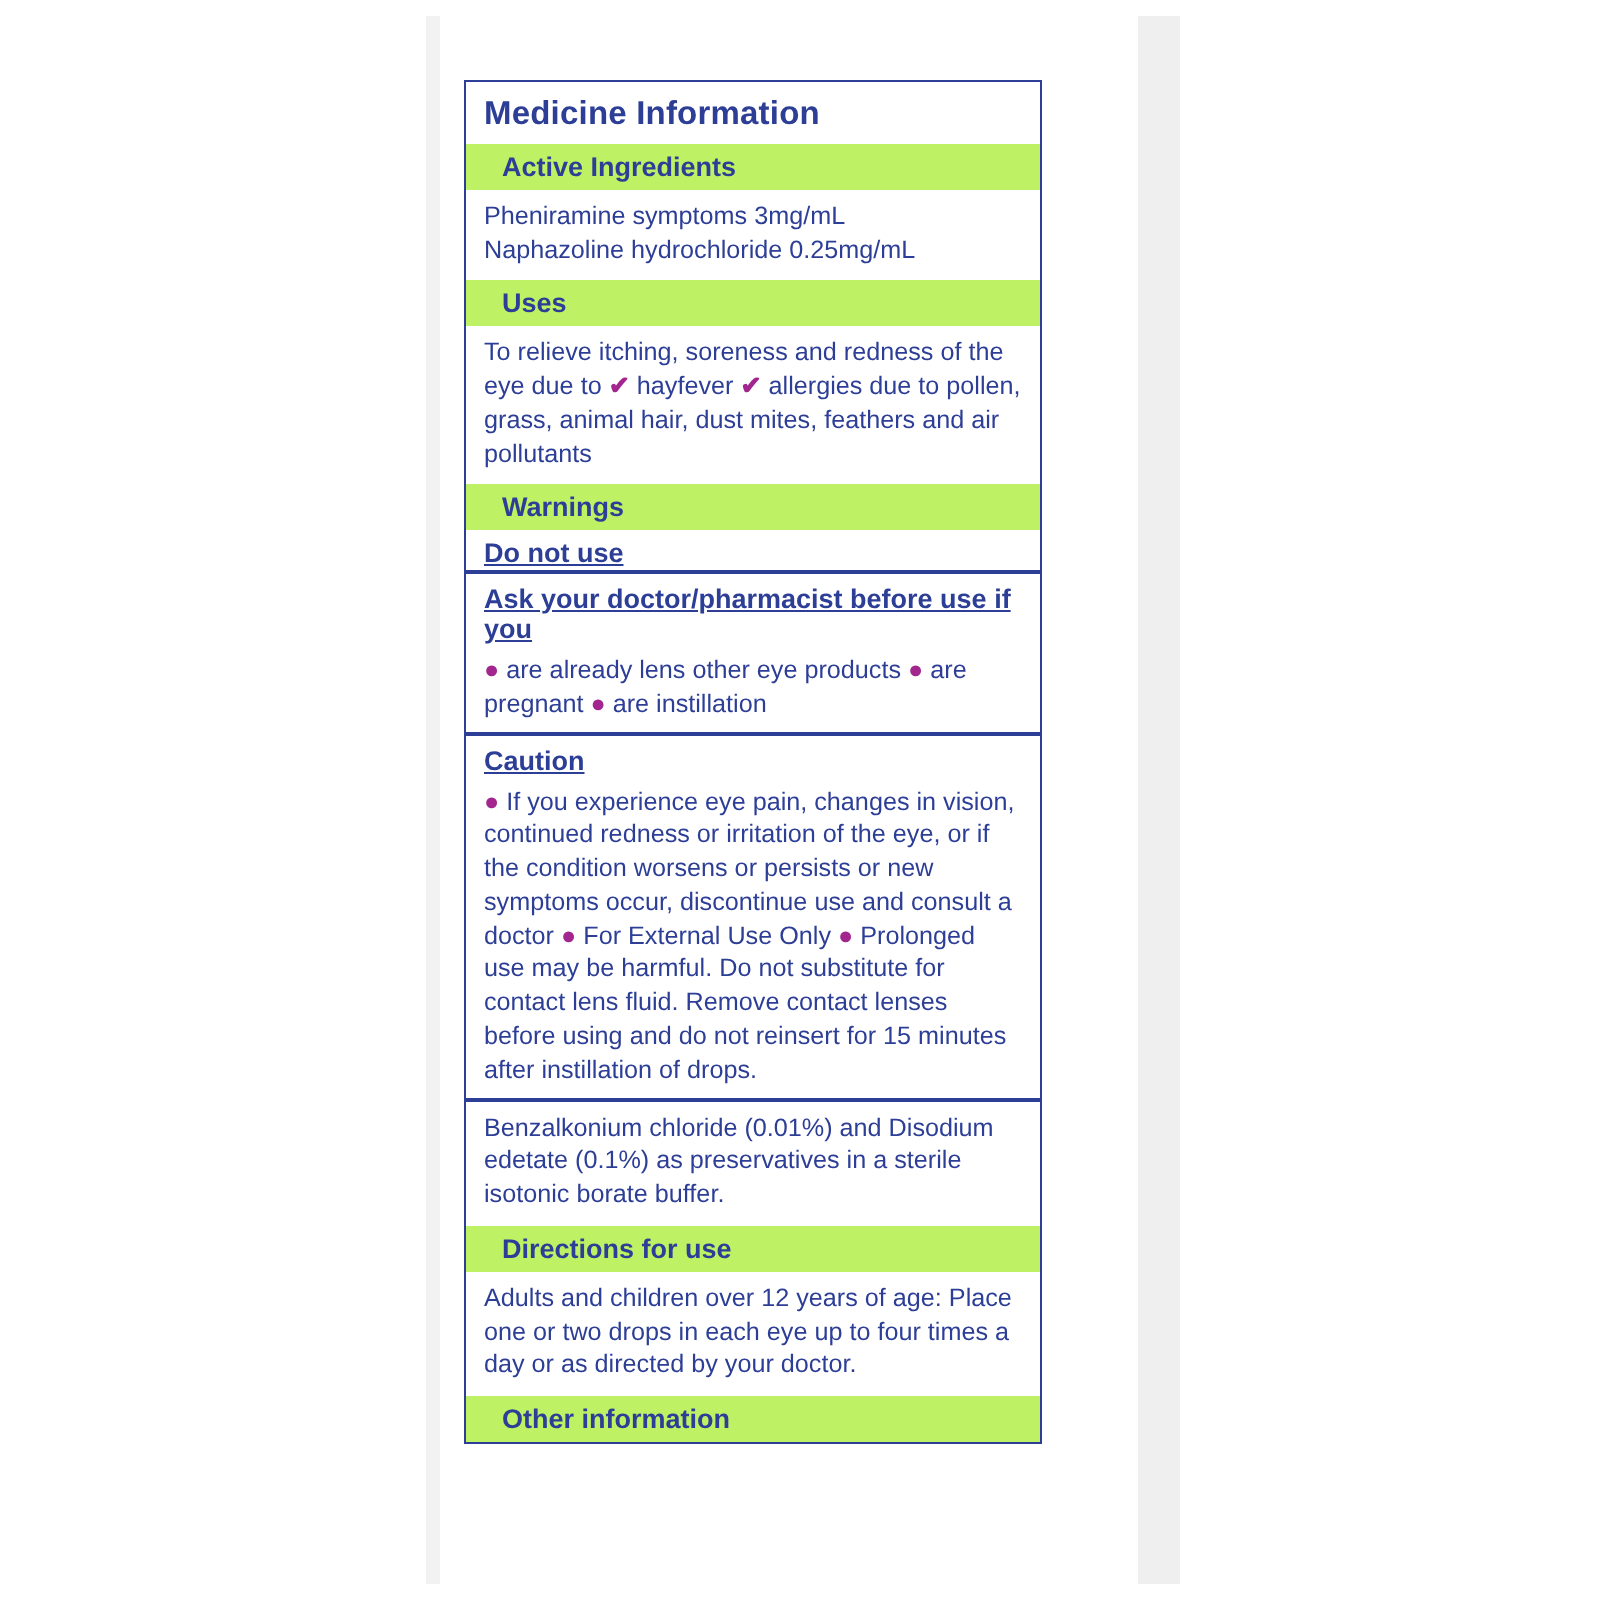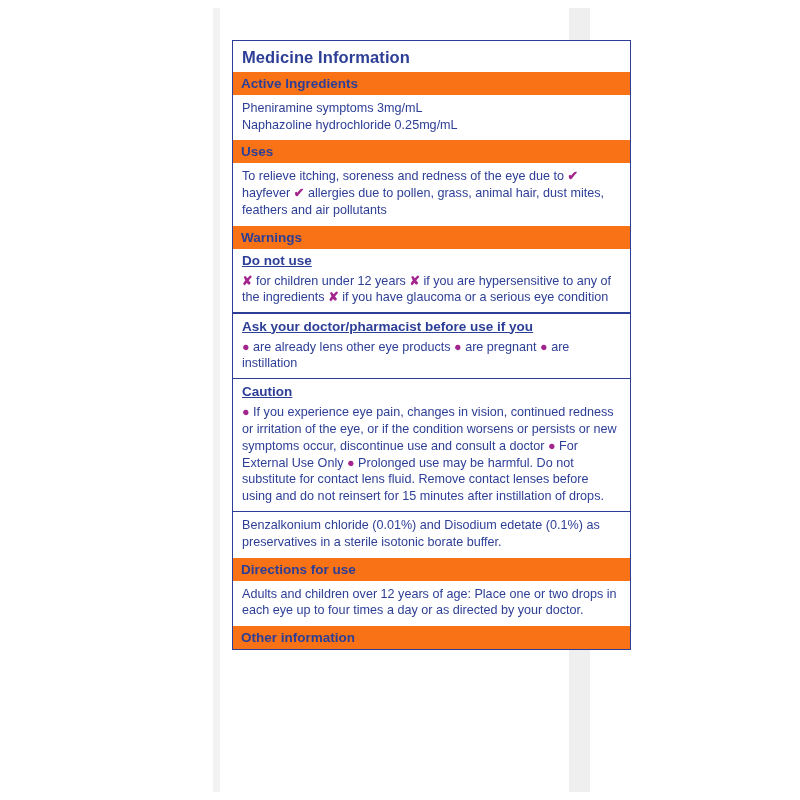--- a/index.html
+++ b/index.html
@@ -43,41 +43,41 @@
     width: 21px;
     height: 784px;
     background: #efefef;
   }
 
   
   .panel {
     position: absolute;
     left: 232px;
     top: 40px;
-    width: 399px;
+    width: 289px;
     border: 1.6px solid #2d3e96;
     box-sizing: border-box;
     background: #ffffff;
     color: #2d3e96;
   }
 
   .panel-title {
     font-size: 16.5px;
     font-weight: bold;
     color: #2d3e96;
     padding: 7px 9px 5px 9px;
     letter-spacing: 0.1px;
   }
 
   .band {
-    background: #f97316;
+    background: #bef264;
     color: #2d3e96;
     font-weight: bold;
     font-size: 13.5px;
-    padding: 4px 9px 4px 8px;
+    padding: 4px 9px 4px 18px;
   }
 
   .body {
     font-size: 12.6px;
     line-height: 1.33;
     color: #2d3e96;
     padding: 5px 9px 7px 9px;
   }
 
   .body.tight {
@@ -139,28 +139,20 @@
       <span>To relieve itching, soreness and redness of the eye due to</span>
       <span class="tick">✔</span>
       <span>hayfever</span>
       <span class="tick">✔</span>
       <span>allergies due to pollen, grass, animal hair, dust mites, feathers and air pollutants</span>
     </div>
 
     <div class="band">Warnings</div>
 
     <div class="subhead subhead-nopad">Do not use</div>
-    <div class="body tight">
-      <span class="cross">✘</span>
-      <span>for children under 12 years</span>
-      <span class="cross">✘</span>
-      <span>if you are hypersensitive to any of the ingredients</span>
-      <span class="cross">✘</span>
-      <span>if you have glaucoma or a serious eye condition</span>
-    </div>
 
     <div class="sec-sep"></div>
 
     <div class="subhead">Ask your doctor/pharmacist before use if you</div>
     <div class="body tight">
       <span class="bullet">●</span>
       <span>are already lens other eye products</span>
       <span class="bullet">●</span>
       <span>are pregnant</span>
       <span class="bullet">●</span>

